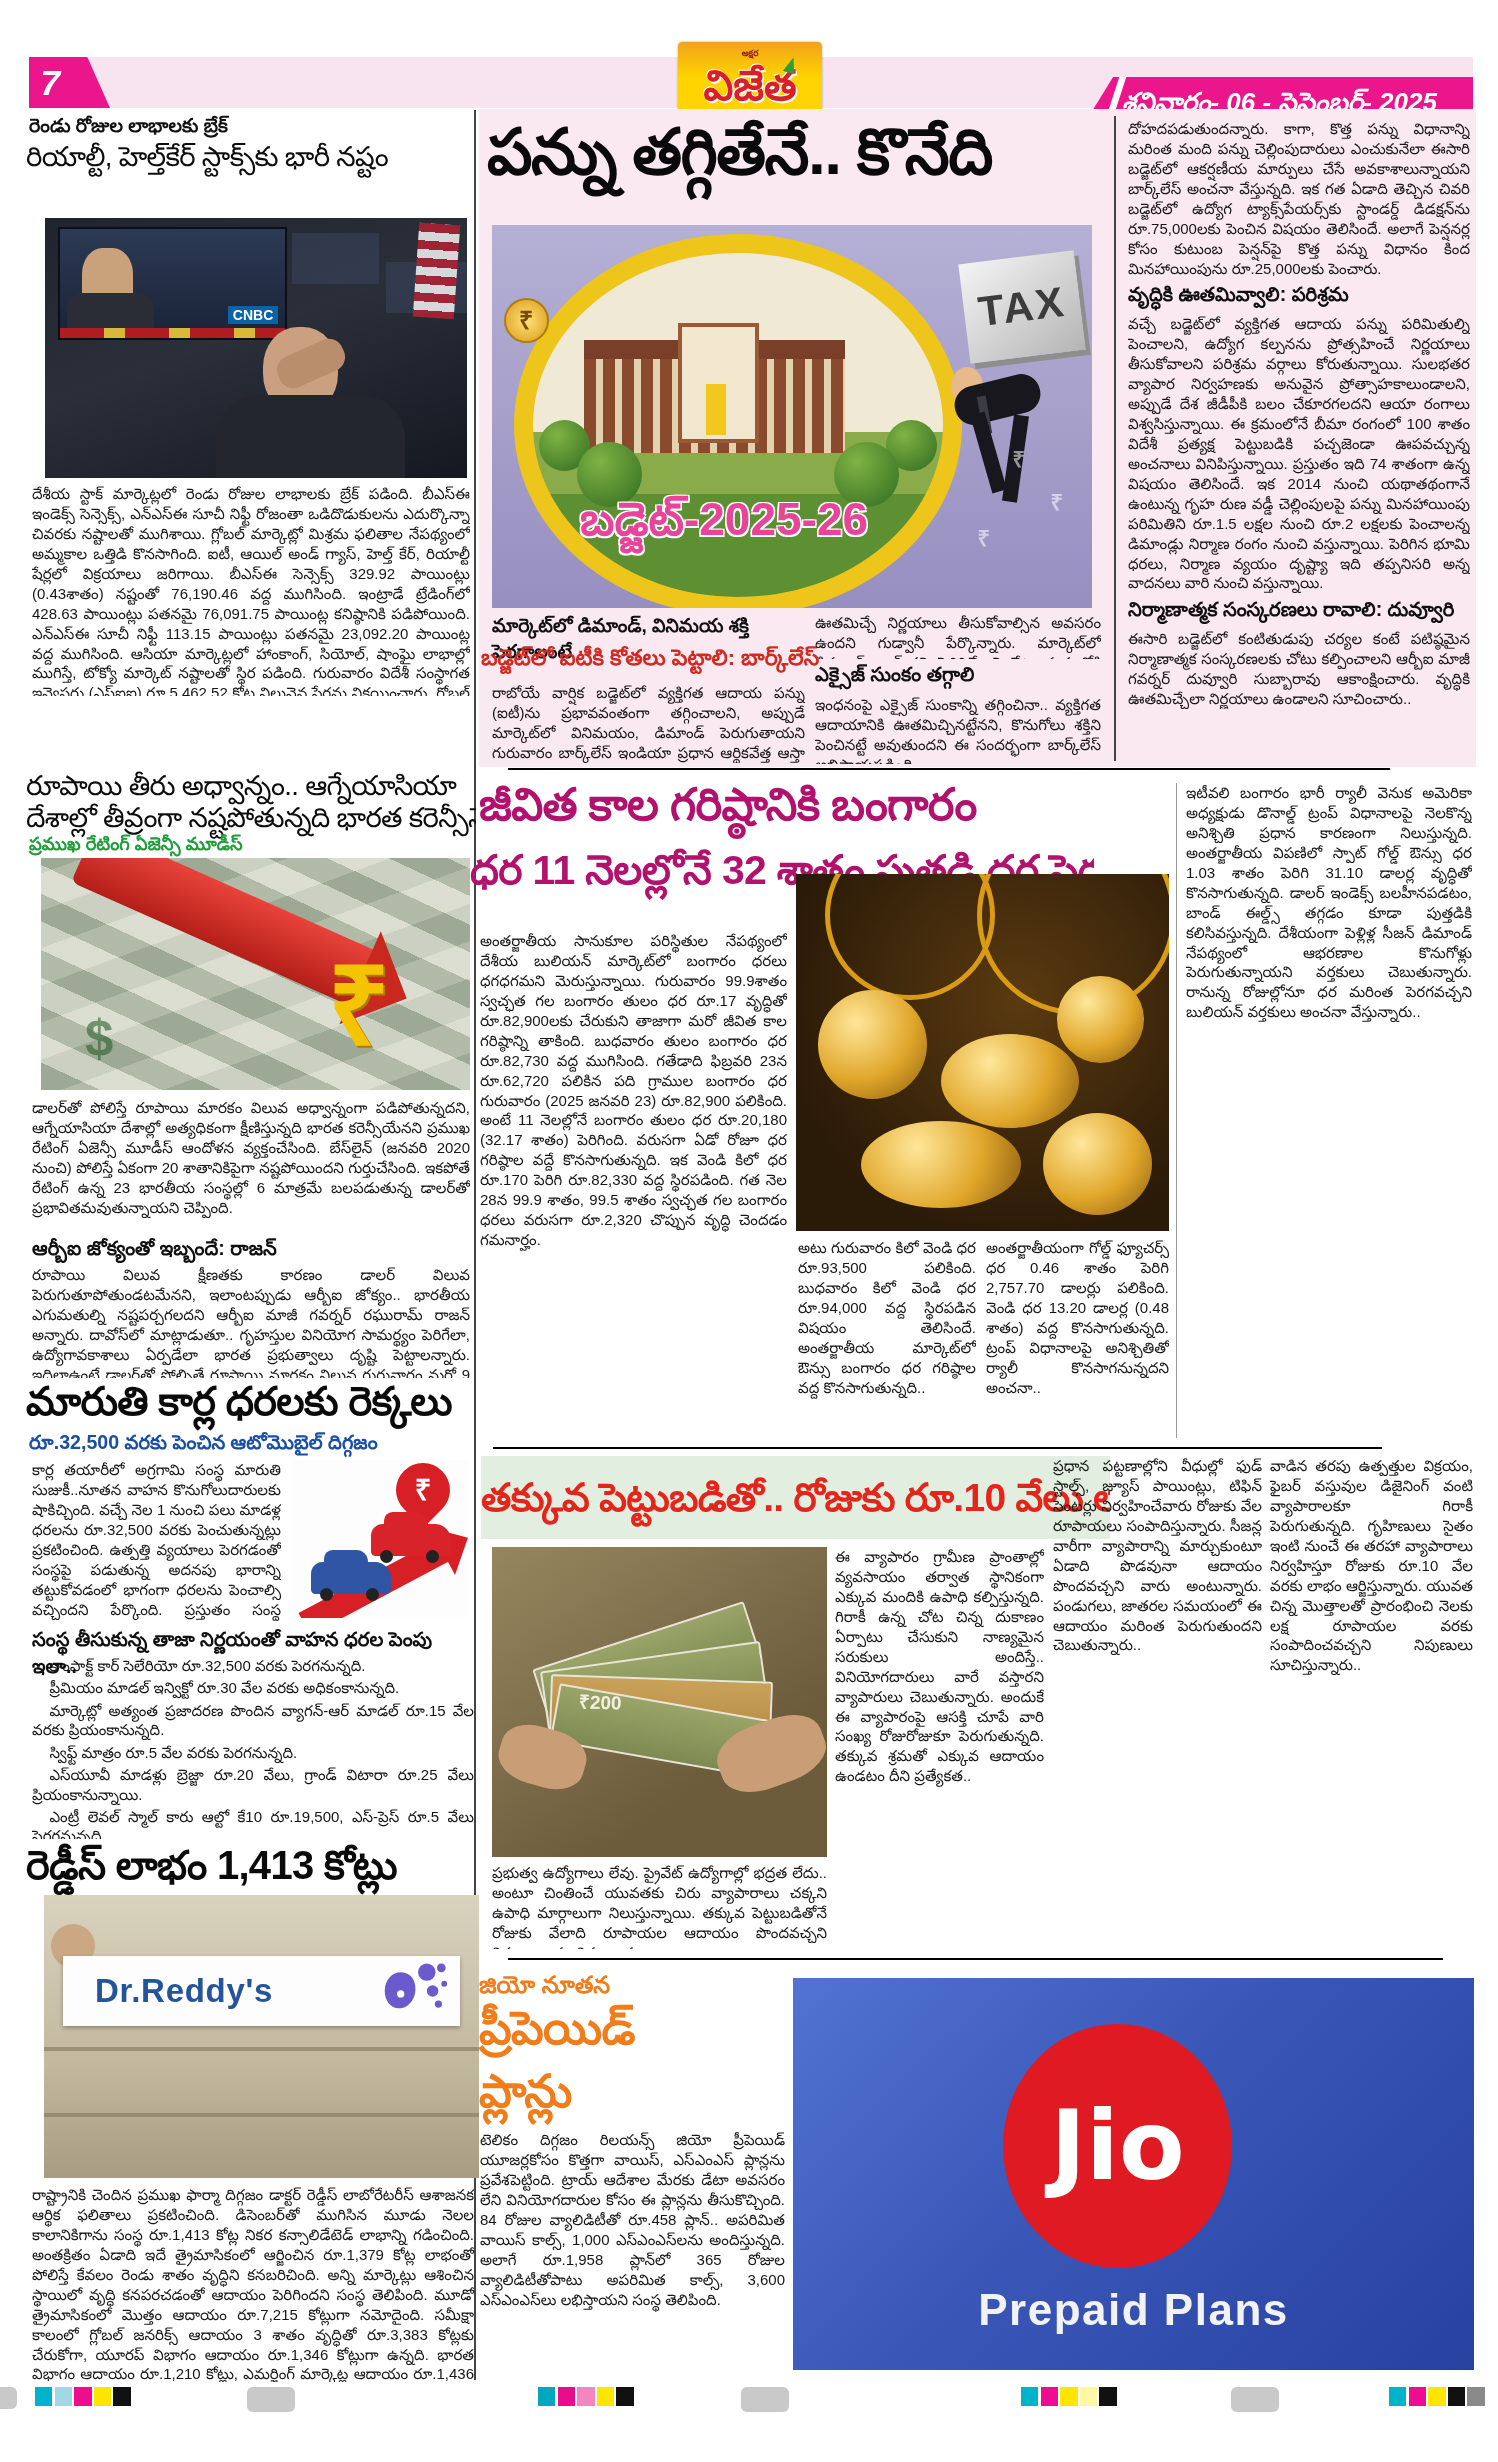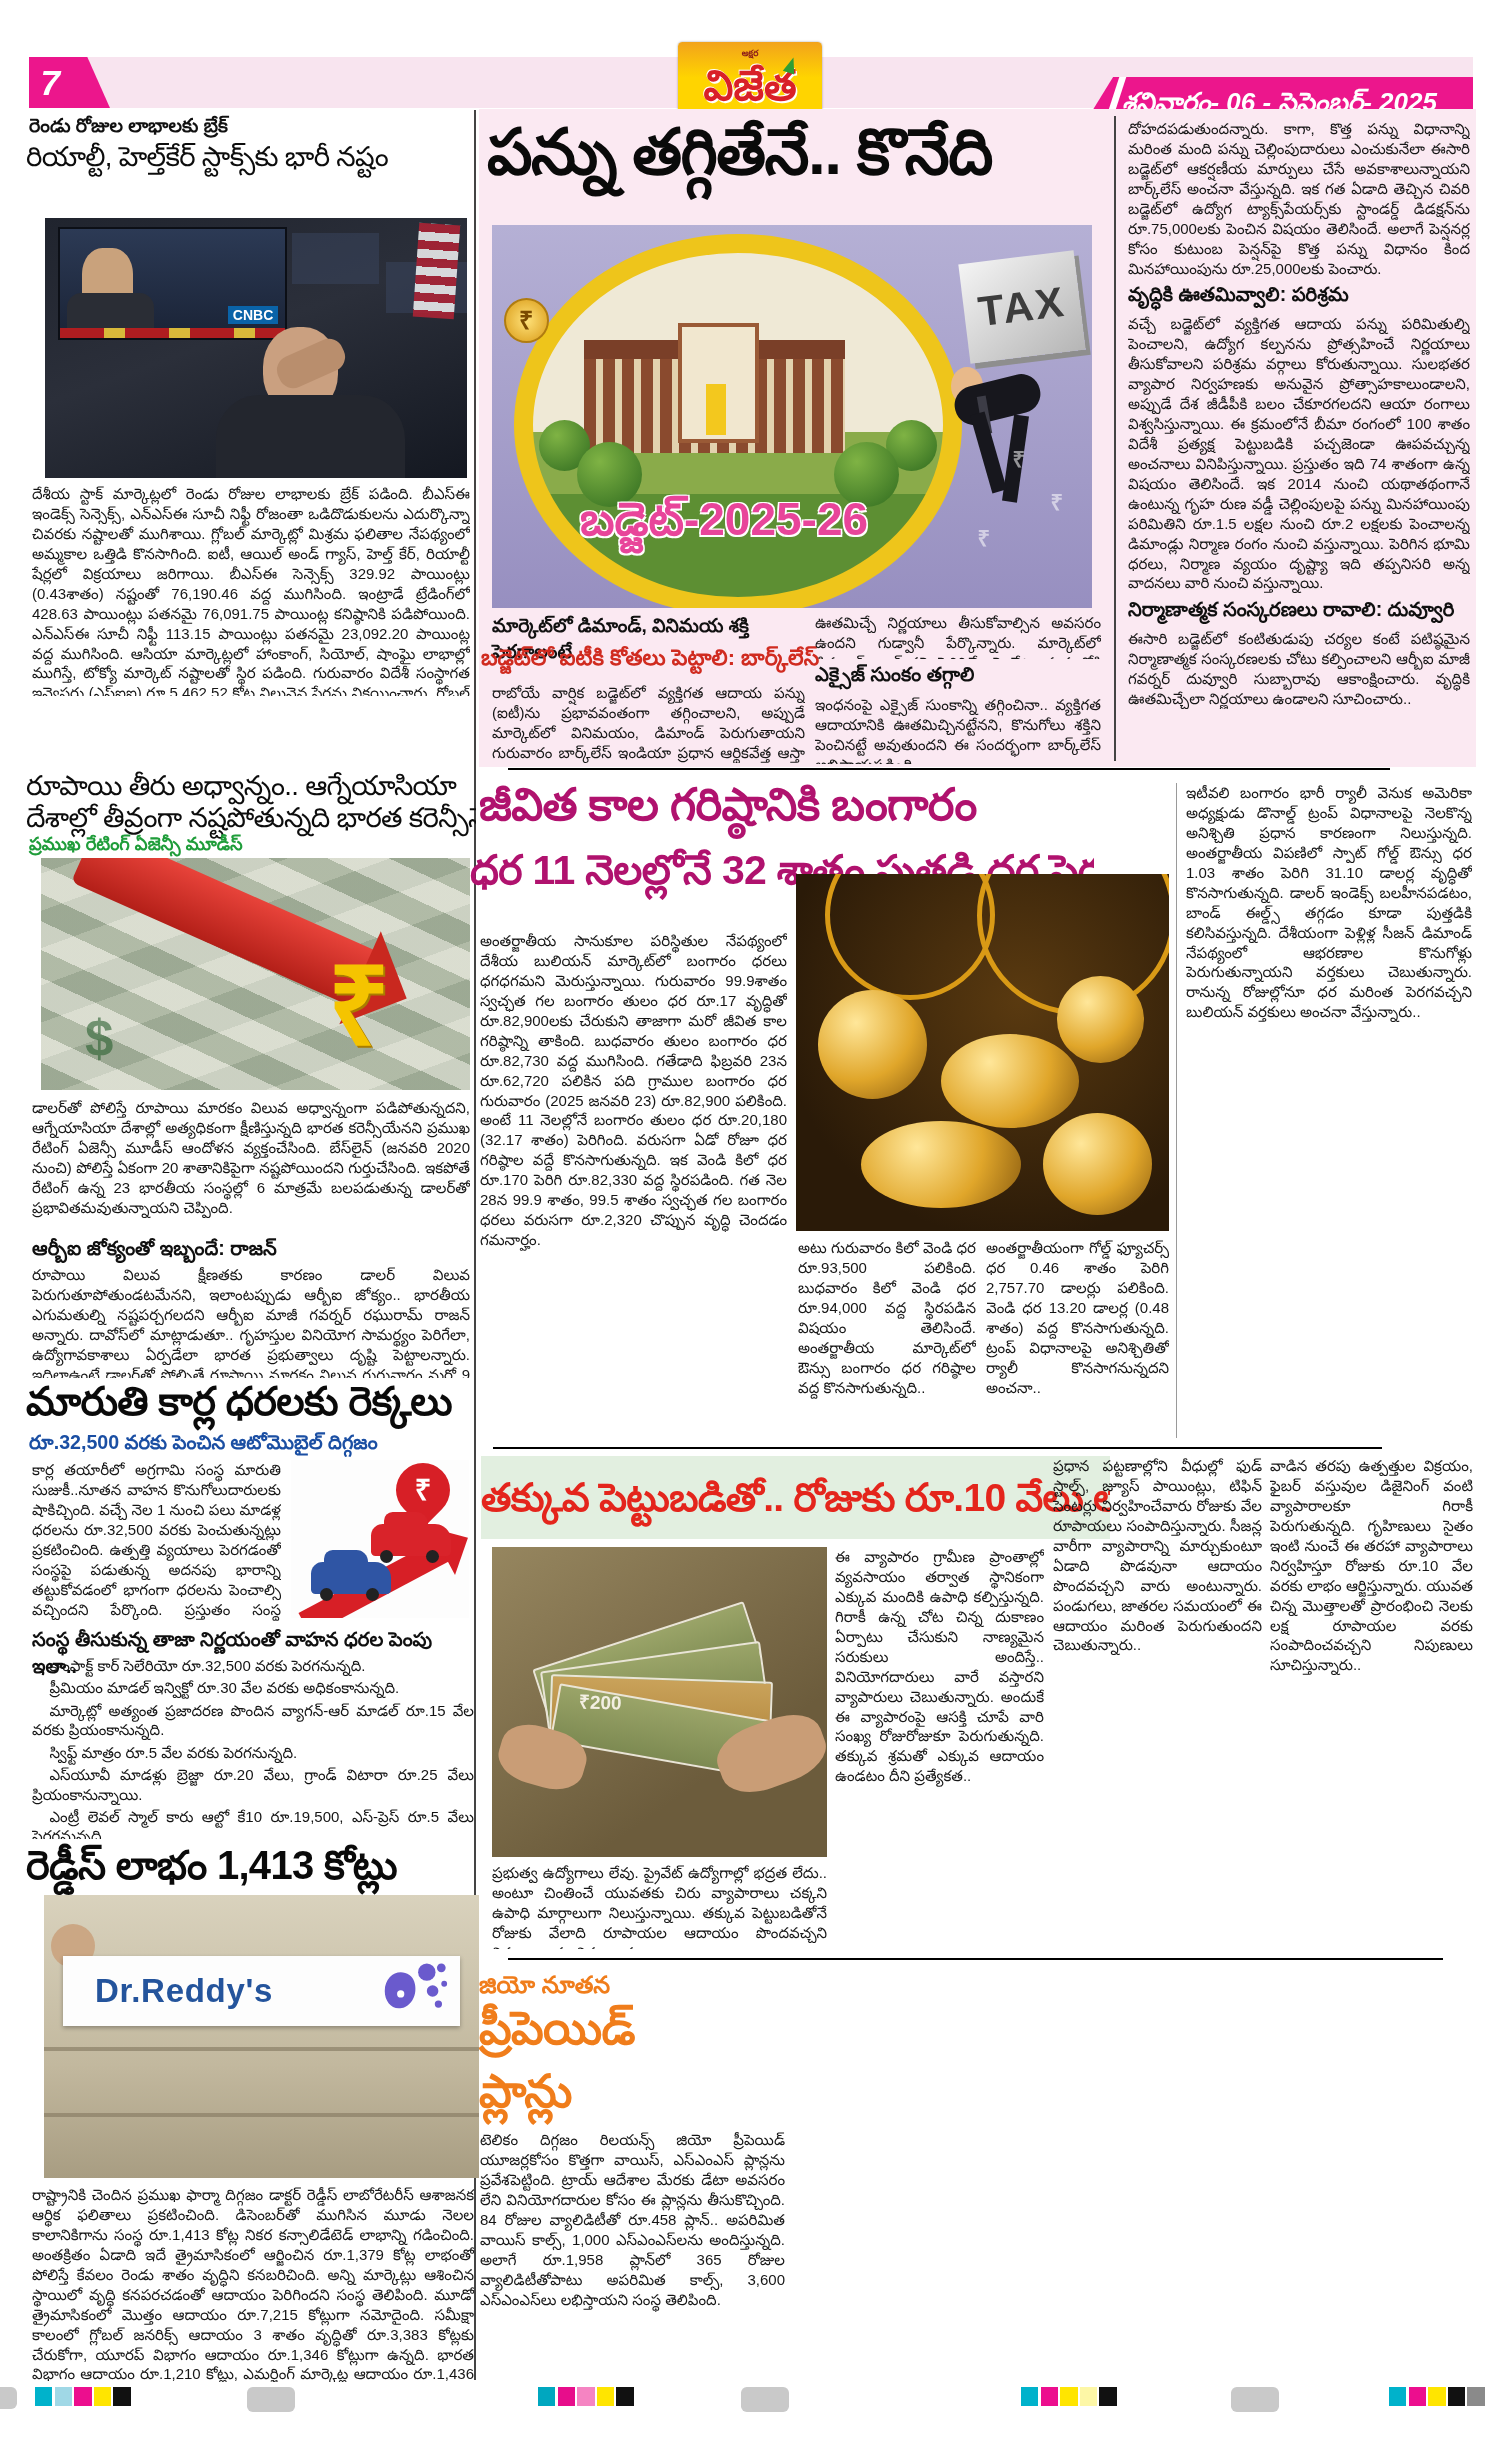--- a/index.html
+++ b/index.html
@@ -337,20 +337,24 @@
   </section>
 
   <div class="abs hrule" style="left:508px;top:1958px;width:935px;height:1.5px;"></div>
   <section>
     <div class="abs ctr jio-k" style="left:479px;top:1971px;width:305px;">జియో నూతన</div>
     <div class="abs ctr jio-t nowrap" style="left:479px;top:2001px;width:305px;">ప్రీపెయిడ్</div>
     <div class="abs ctr jio-t nowrap" style="left:479px;top:2064px;width:305px;">ప్లాన్లు</div>
     <div class="abs body-t" style="left:480px;top:2130px;width:305px;height:251px;">టెలికం దిగ్గజం రిలయన్స్ జియో ప్రీపెయిడ్ యూజర్లకోసం కొత్తగా వాయిస్, ఎస్ఎంఎస్ ప్లాన్లను ప్రవేశపెట్టింది. ట్రాయ్ ఆదేశాల మేరకు డేటా అవసరం లేని వినియోగదారుల కోసం ఈ ప్లాన్లను తీసుకొచ్చింది. 84 రోజుల వ్యాలిడిటీతో రూ.458 ప్లాన్.. అపరిమిత వాయిస్ కాల్స్, 1,000 ఎస్ఎంఎస్‌లను అందిస్తున్నది. అలాగే రూ.1,958 ప్లాన్‌లో 365 రోజుల వ్యాలిడిటీతోపాటు అపరిమిత కాల్స్, 3,600 ఎస్ఎంఎస్‌లు లభిస్తాయని సంస్థ తెలిపింది.</div>
   </section>
 
+  <div class="abs jio-ad" style="left:793px;top:1978px;width:681px;height:392px;">
+    <div class="jio-oval"><span>Jio</span></div>
+    <div class="jio-tag">Prepaid Plans</div>
+  </div>
 
   <div class="abs blob" style="left:-16px;top:2387px;width:33px;height:22px;"></div>
   <div class="abs bars" style="left:35px;top:2387px;"><span class="sw" style="background: rgb(0, 178, 203);"></span><span class="sw" style="background: rgb(160, 216, 230);"></span><span class="sw" style="background: rgb(236, 14, 142);"></span><span class="sw" style="background: rgb(255, 229, 0);"></span><span class="sw" style="background: rgb(17, 17, 17);"></span></div>
   <div class="abs blob" style="left:247px;top:2387px;width:48px;height:25px;"></div>
   <div class="abs bars" style="left:538px;top:2387px;"><span class="sw" style="background: rgb(0, 167, 191);"></span><span class="sw" style="background: rgb(231, 13, 139);"></span><span class="sw" style="background: rgb(245, 132, 194);"></span><span class="sw" style="background: rgb(255, 229, 0);"></span><span class="sw" style="background: rgb(17, 17, 17);"></span></div>
   <div class="abs blob" style="left:741px;top:2387px;width:48px;height:25px;"></div>
   <div class="abs bars" style="left:1021px;top:2387px;"><span class="sw" style="background: rgb(0, 178, 203);"></span><span class="sw" style="background: rgb(236, 14, 142);"></span><span class="sw" style="background: rgb(255, 229, 0);"></span><span class="sw" style="background: rgb(253, 247, 166);"></span><span class="sw" style="background: rgb(17, 17, 17);"></span></div>
   <div class="abs blob" style="left:1231px;top:2387px;width:48px;height:25px;"></div>
   <div class="abs bars" style="left:1389px;top:2387px;"><span class="sw" style="background: rgb(0, 178, 203);"></span><span class="sw" style="background: rgb(236, 14, 142);"></span><span class="sw" style="background: rgb(255, 229, 0);"></span><span class="sw" style="background: rgb(17, 17, 17);"></span><span class="sw" style="background: rgb(138, 138, 138);"></span></div>
 

